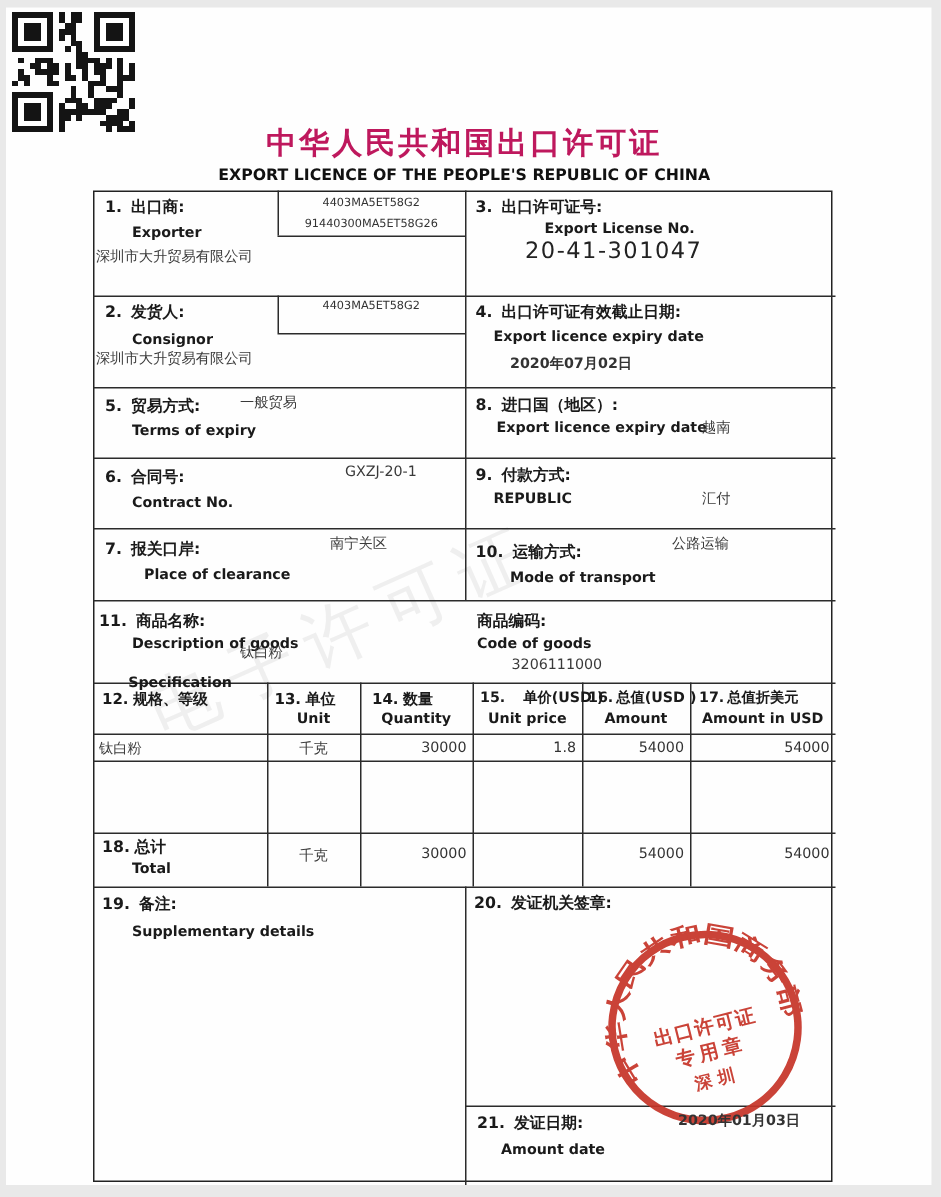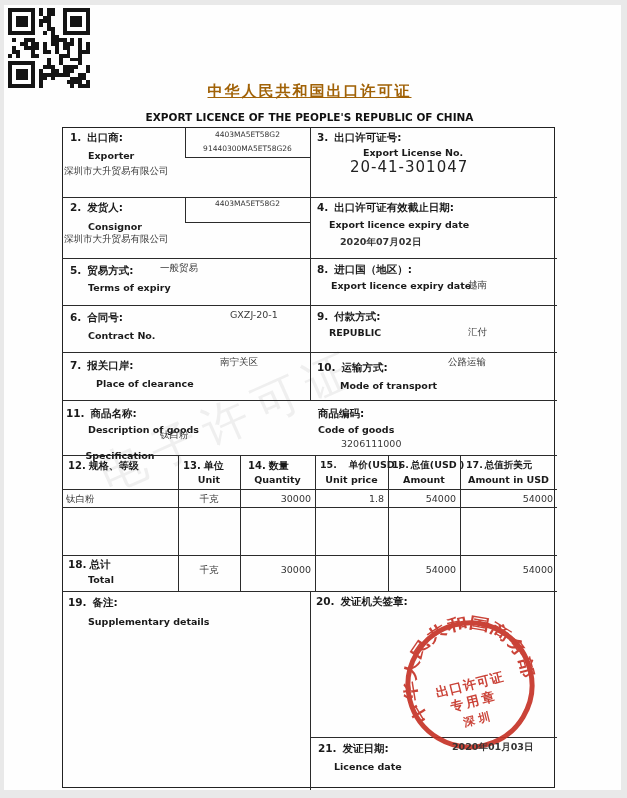--- a/index.html
+++ b/index.html
@@ -9,21 +9,21 @@
   .abs{position:absolute;}
   .hl{position:absolute;height:1px;background:#2b2b2b;}
   .vl{position:absolute;width:1px;background:#2b2b2b;}
   .outer-frame{position:absolute;left:62px;top:127px;width:493px;height:661px;border:1.5px solid #222;box-sizing:border-box;}
   .lbl{font-size:10.5px;font-weight:bold;color:#1a1a1a;white-space:nowrap;}
   .lbl .no{margin-right:6px;}
   .en{font-size:9.5px;font-weight:bold;color:#1a1a1a;white-space:nowrap;}
   .val{font-size:9.5px;color:#3a3a3a;white-space:nowrap;}
   .valb{font-size:9.5px;font-weight:bold;color:#333;white-space:nowrap;}
   .code{font-size:7.5px;color:#333;white-space:nowrap;text-align:center;}
-  .title{font-size:15px;font-weight:bold;color:#a16207;text-align:center;letter-spacing:2px;text-decoration:underline;}
+  .title{font-size:20px;font-weight:bold;color:#be185d;text-align:center;letter-spacing:2px;}
   .subtitle{font-size:10.5px;font-weight:bold;color:#111;text-align:center;}
   .licno{font-size:15px;color:#222;letter-spacing:1px;}
   .num{font-size:9.5px;color:#333;text-align:right;white-space:nowrap;}
   .ctr{text-align:center;}
   .watermark{font-size:46px;color:rgba(110,110,110,0.10);letter-spacing:10px;transform:rotate(-24deg);white-space:nowrap;}
   .stamp-wrap{position:absolute;left:398px;top:613px;width:144px;height:144px;transform:rotate(-14deg);opacity:0.92;}
 </style>
 </head>
 <body>
 
@@ -283,15 +283,15 @@
       <text font-size="15.5" font-weight="bold" fill="#c63428" font-family="DejaVu Sans, Liberation Sans, sans-serif">
         <textPath href="#ringpath" startOffset="0" textLength="205" lengthAdjust="spacingAndGlyphs">中华人民共和国商务部</textPath>
       </text>
       <text x="72" y="76" text-anchor="middle" font-size="13" font-weight="bold" fill="#c63428" letter-spacing="1">出口许可证</text>
       <text x="72" y="93" text-anchor="middle" font-size="13" font-weight="bold" fill="#c63428" letter-spacing="3">专用章</text>
       <text x="72" y="111" text-anchor="middle" font-size="11.5" font-weight="bold" fill="#c63428" letter-spacing="4">深圳</text>
     </svg>
   </div>
 
   <div class="abs lbl" style="left:318px;top:742px;"><span class="no">21.</span><span>发证日期:</span></div>
-  <div class="abs en" style="left:334px;top:761px;">Licence date</div>
+  <div class="abs en" style="left:334px;top:761px;">Amount date</div>
   <div class="abs valb" style="left:452px;top:741px;">2020年01月03日</div>
 </div>
 
 </body></html>

